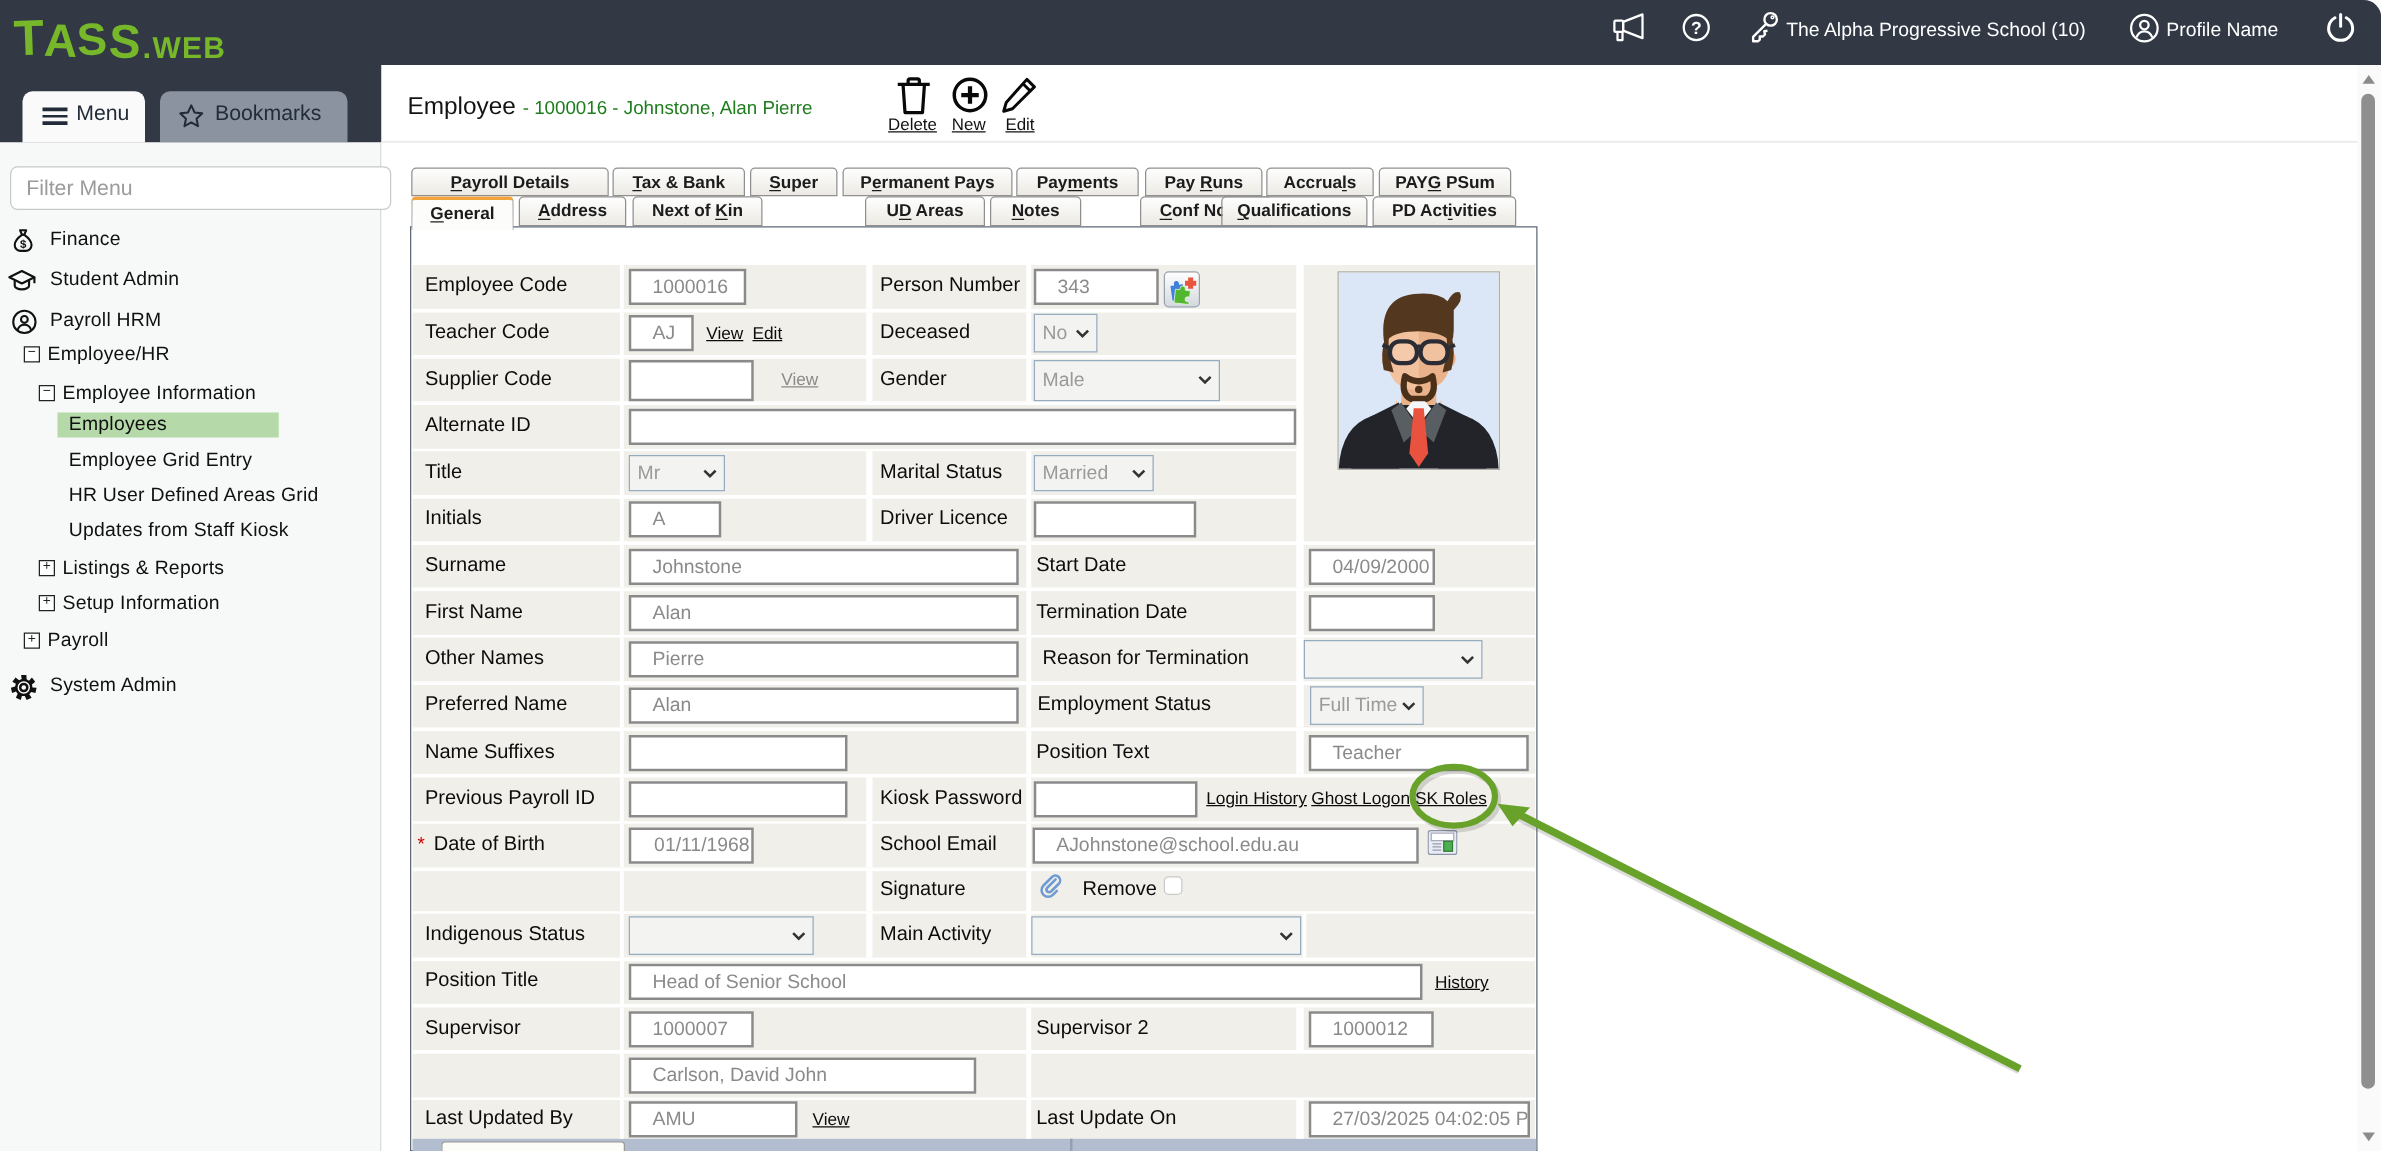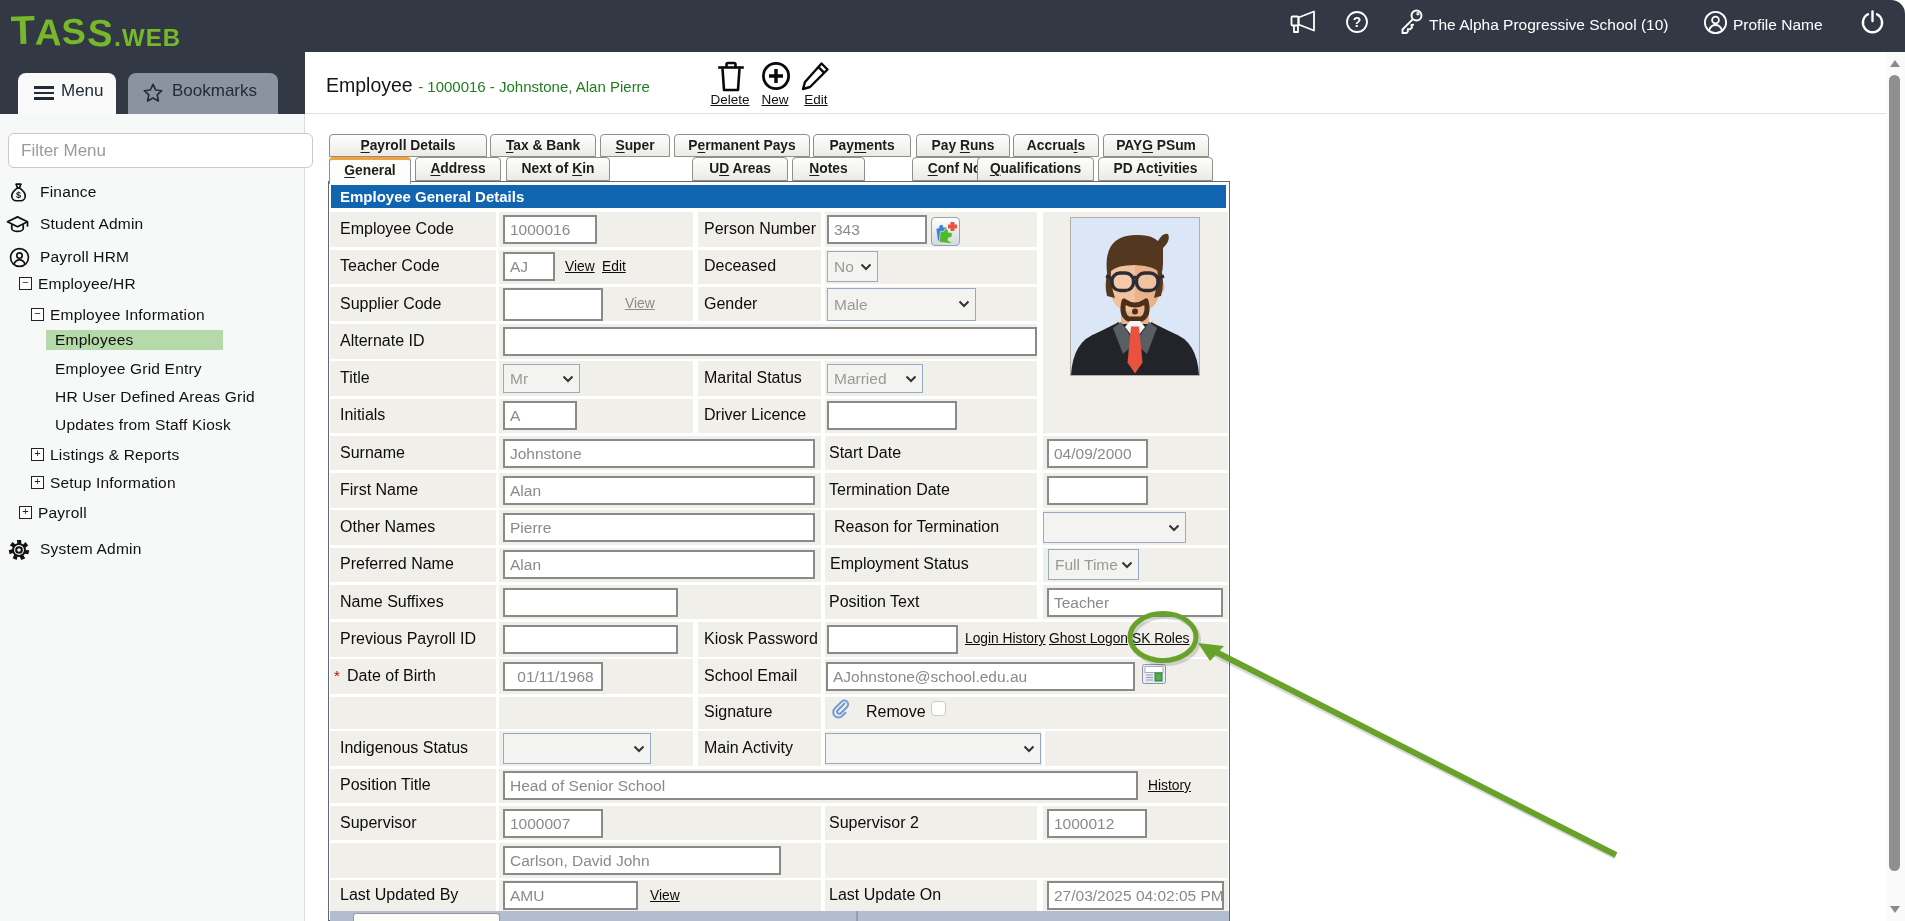--- a/index.html
+++ b/index.html
@@ -20,21 +20,21 @@
 .mainhdr .grn{font-size:15px;color:#1e7e1e;}
 .iconlbl{font-size:13.5px;color:#111;text-decoration:underline;text-align:center;}
 .tab{box-sizing:border-box;height:23px;border:1px solid #8f8f8f;border-radius:4px 4px 0 0;background:linear-gradient(#fefefe,#eceae3);font-size:13.8px;font-weight:bold;color:#1c1c1c;text-align:center;line-height:21px;white-space:nowrap;}
 .trow2{height:24px;line-height:22px;}
 .tab u{text-underline-offset:2px;}
 .atab{background:#fcfcfa;border-top:3.5px solid #f2a33c;border-bottom:none;height:27px;line-height:21px;z-index:6;}
 .panel{left:328px;top:181px;width:902px;height:740px;border:1px solid #5e6876;background:#fff;box-sizing:border-box;}
 .bluebar{left:331px;top:185px;width:895px;height:23px;background:#1164af;color:#fff;font-size:15px;font-weight:bold;line-height:23px;padding-left:9px;box-sizing:border-box;}
 .rowbg{background:#f0efe9;}
 .lbl{font-size:16px;color:#0c0c0c;white-space:nowrap;z-index:3;}
-.inp{background:#fff;border:2px solid #8a8a8a;color:#8a8a8a;font-size:15.5px;box-sizing:border-box;padding-left:5px;white-space:nowrap;overflow:hidden;z-index:3;}
+.inp{background:#fff;border:2px solid #8a8a8a;color:#8a8a8a;font-size:15.5px;box-sizing:border-box;padding-left:17px;white-space:nowrap;overflow:hidden;z-index:3;}
 .sel{background:#f3f3f1;border:1px solid #96abbf;color:#9a9a9a;font-size:15.5px;box-sizing:border-box;padding-left:6px;white-space:nowrap;z-index:3;}
 .sel svg{position:absolute;right:5px;top:50%;margin-top:-4px;}
 .lnk{font-size:13.8px;color:#0c0c0c;text-decoration:underline;white-space:nowrap;z-index:3;}
 .glnk{color:#8a8a8a;}
 .sep{background:#fff;z-index:2;}
 .footstrip{left:330px;top:911px;width:899px;height:10px;background:#b2becf;}
 .sb{left:1886px;top:52px;width:19px;height:869px;background:#fafafa;}
 .sbthumb{left:1888.5px;top:75px;width:11.5px;height:796px;background:#8f8f8f;border-radius:6px;}
 .arr{width:0;height:0;}
 </style></head><body>
@@ -162,21 +162,20 @@
 <div class="abs tab atab" style="left:329px;top:157px;width:82px;"><u>G</u>eneral</div>
 <div class="abs tab trow2" style="left:415px;top:157px;width:86px;"><u>A</u>ddress</div>
 <div class="abs tab trow2" style="left:506px;top:157px;width:104px;">Next of <u>K</u>in</div>
 <div class="abs tab trow2" style="left:614px;top:157px;width:75px;margin-top:32px;">Pers<u>o</u>n</div>
 <div class="abs tab trow2" style="left:692px;top:157px;width:96px;">U<u>D</u> Areas</div>
 <div class="abs tab trow2" style="left:792px;top:157px;width:73px;"><u>N</u>otes</div>
 <div class="abs tab trow2" style="left:912px;top:157px;width:105px;"><u>C</u>onf Notes</div>
 <div class="abs tab trow2" style="left:977px;top:157px;width:117px;"><u>Q</u>ualifications</div>
 <div class="abs tab trow2" style="left:1098px;top:157px;width:115px;">PD Act<u>i</u>vities</div>
 <div class="abs panel"></div>
-<div class="abs bluebar">Employee General Details</div>
 <div class="abs rowbg" style="left:330.0px;top:212.3px;width:707.0px;height:34.5px;"></div>
 <div class="abs rowbg" style="left:330.0px;top:249.6px;width:707.0px;height:34.5px;"></div>
 <div class="abs rowbg" style="left:330.0px;top:286.8px;width:707.0px;height:34.5px;"></div>
 <div class="abs rowbg" style="left:330.0px;top:324.1px;width:707.0px;height:34.5px;"></div>
 <div class="abs rowbg" style="left:330.0px;top:361.3px;width:707.0px;height:34.5px;"></div>
 <div class="abs rowbg" style="left:330.0px;top:398.6px;width:707.0px;height:34.5px;"></div>
 <div class="abs rowbg" style="left:1043px;top:212.3px;width:184.5px;height:220.8px;"></div>
 <div class="abs rowbg" style="left:330.0px;top:435.8px;width:897.5px;height:34.5px;"></div>
 <div class="abs rowbg" style="left:330.0px;top:473.1px;width:897.5px;height:34.5px;"></div>
 <div class="abs rowbg" style="left:330.0px;top:510.3px;width:897.5px;height:34.5px;"></div>

